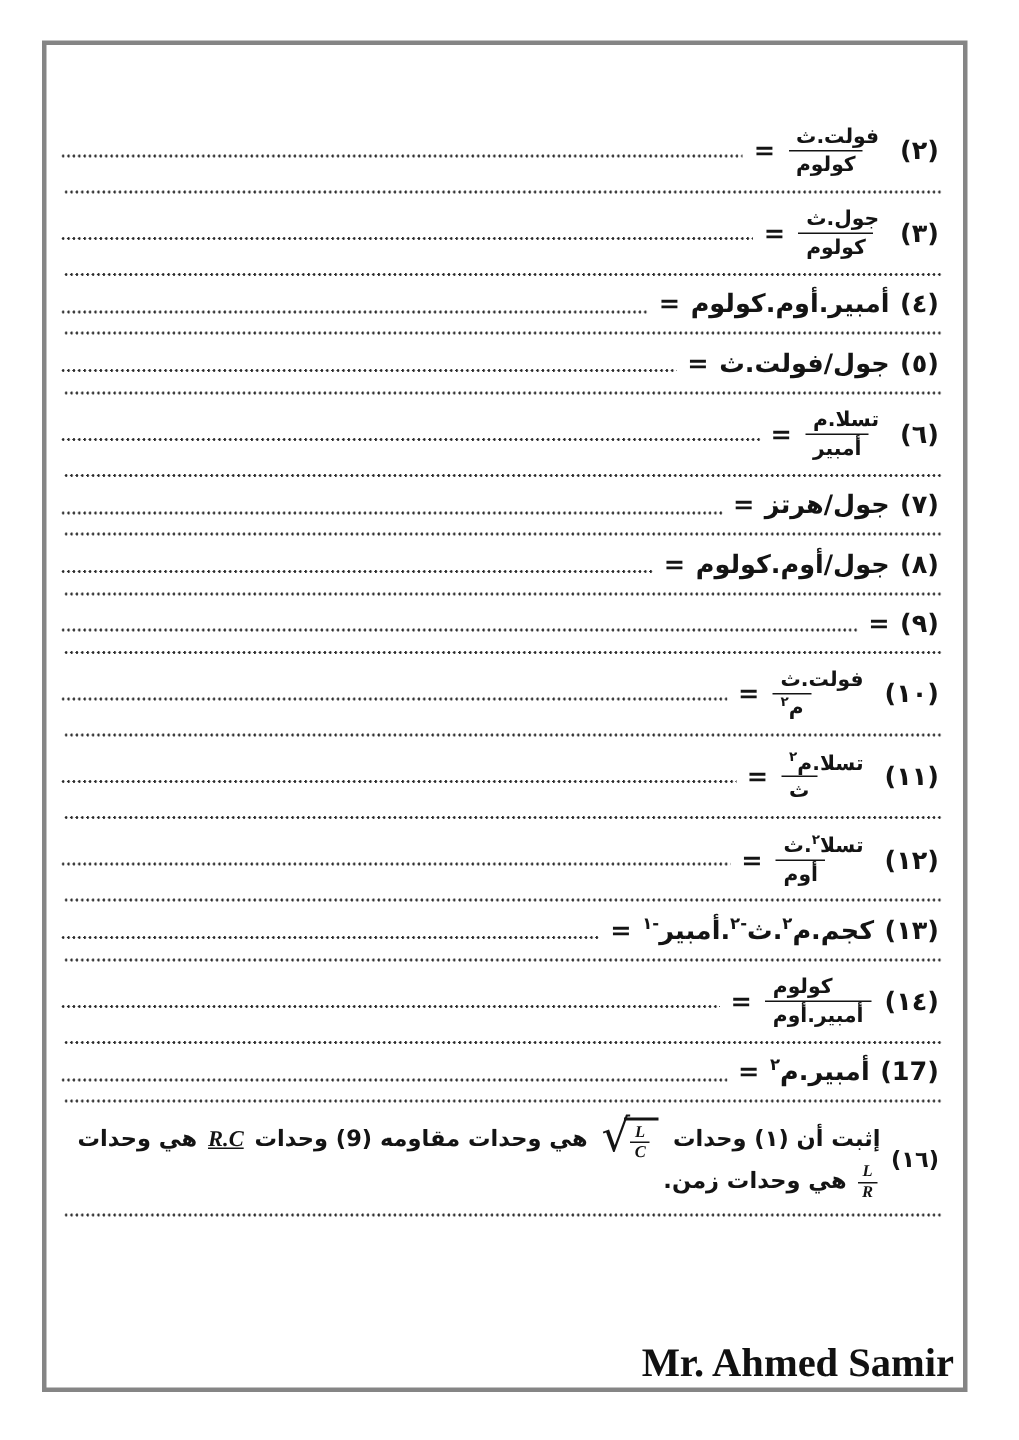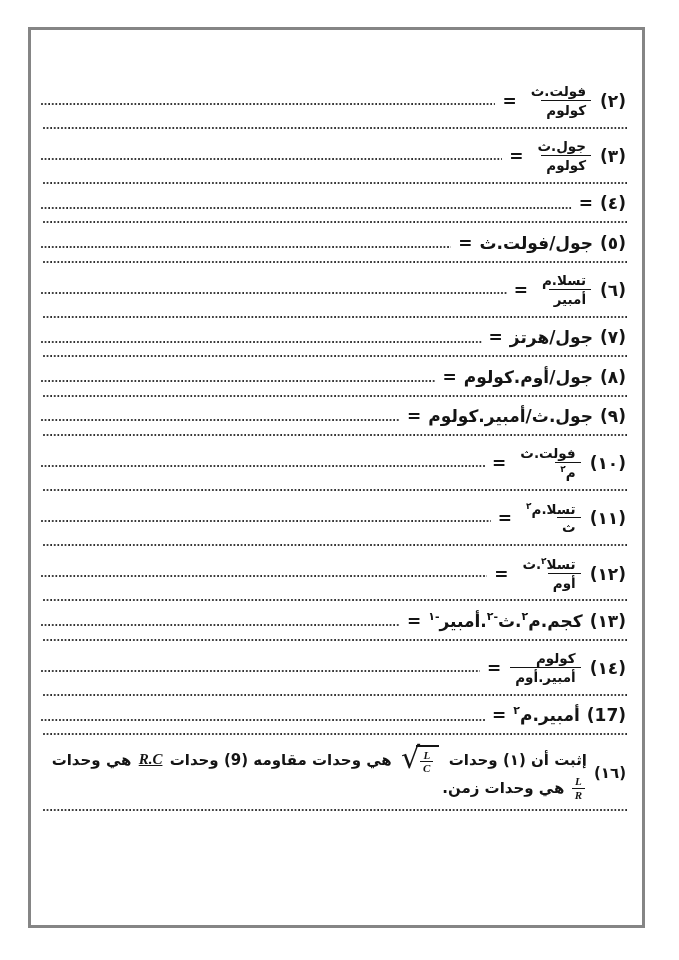--- a/index.html
+++ b/index.html
@@ -29,21 +29,21 @@
     background-size:3.6px 2.4px;background-repeat:repeat-x;
   }
   .tall .leader{margin-top:6px;}
   .sep{
     height:2.4px;margin:8px 2px 9px 2px;
     background-image:radial-gradient(circle at 1.1px 1.2px,#2b2b2b 0.85px,transparent 1.05px);
     background-size:3.6px 2.4px;background-repeat:repeat-x;
   }
   
   .frac{
-    display:inline-flex;flex-direction:column;align-items:flex-start;
+    display:inline-flex;flex-direction:column;align-items:flex-end;
     vertical-align:middle;font-size:13.5px;line-height:1.25;margin:0 2px;text-align:center;
   }
   .frac .fnum{padding:0 5px;}
   .frac .fden{border-top:1.7px solid #141414;padding:1px 5px 0 5px;}
   .frac .seg-sup{font-size:9px;}
   
   .sentence .qnum,.sentence .qexpr{font-size:15px;white-space:normal;}
   .latin{font:italic 700 15px "Liberation Serif",serif;margin:0 2px;text-decoration:underline;}
   .lfrac{
     display:inline-flex;flex-direction:column;align-items:center;vertical-align:middle;
@@ -80,20 +80,21 @@
           <span class="qexpr"><span class="frac">
               <span class="fnum"><span class="seg-text">جول.ث</span></span>
               <span class="fden"><span class="seg-text">كولوم</span></span>
             </span></span>
           <span class="qeq">=</span>
           <span class="leader"></span>
         </div>
         <div class="sep"></div>
         <div class="qrow">
           <span class="qnum">(٤)</span>
+          <span class="qexpr"><span class="seg-text">أمبير.أوم.كولوم</span></span>
           <span class="qeq">=</span>
           <span class="leader"></span>
         </div>
         <div class="sep"></div>
         <div class="qrow">
           <span class="qnum">(٥)</span>
           <span class="qexpr"><span class="seg-text">جول/فولت.ث</span></span>
           <span class="qeq">=</span>
           <span class="leader"></span>
         </div>
@@ -117,21 +118,20 @@
         <div class="sep"></div>
         <div class="qrow">
           <span class="qnum">(٨)</span>
           <span class="qexpr"><span class="seg-text">جول/أوم.كولوم</span></span>
           <span class="qeq">=</span>
           <span class="leader"></span>
         </div>
         <div class="sep"></div>
         <div class="qrow">
           <span class="qnum">(٩)</span>
-          <span class="qexpr"><span class="seg-text">جول.ث/أمبير.كولوم</span></span>
           <span class="qeq">=</span>
           <span class="leader"></span>
         </div>
         <div class="sep"></div>
         <div class="qrow tall">
           <span class="qnum">(١٠)</span>
           <span class="qexpr"><span class="frac">
               <span class="fnum"><span class="seg-text">فولت.ث</span></span>
               <span class="fden"><span class="seg-text">م</span><sup class="seg-sup">٢</sup></span>
             </span></span>
@@ -191,14 +191,15 @@
                   <span class="lnum">L</span>
                   <span class="lden">C</span>
                 </span></span>
             </span><span class="seg-text"> هي وحدات مقاومه  (9) وحدات </span><span class="latin">R.C</span><span class="seg-text"> هي وحدات </span><span class="lfrac">
               <span class="lnum">L</span>
               <span class="lden">R</span>
             </span><span class="seg-text"> هي وحدات زمن.</span></span>
         </div>
         <div class="sep"></div>
       </div>
+    <div class="footer">Mr. Ahmed Samir</div>
   </div>
 </div>
 
 </body></html>

